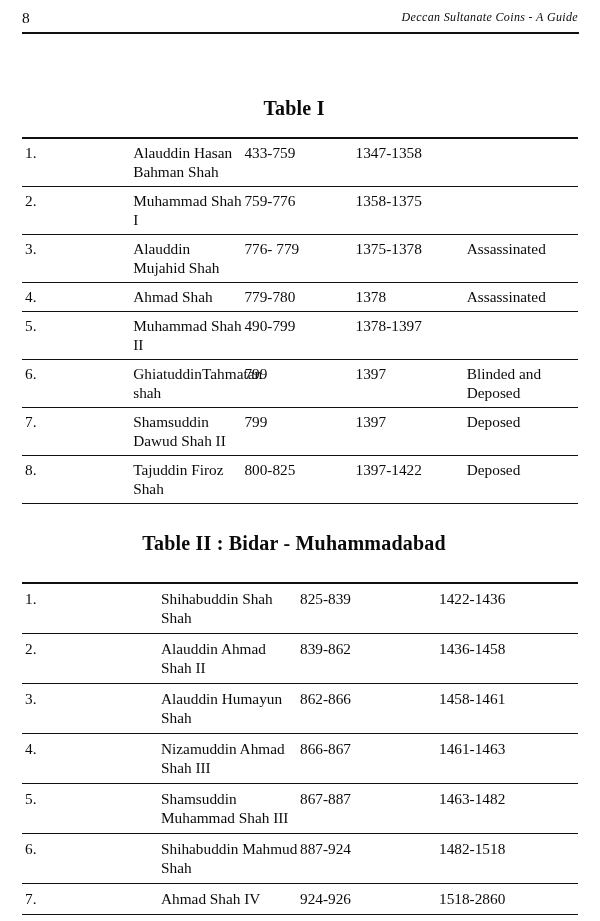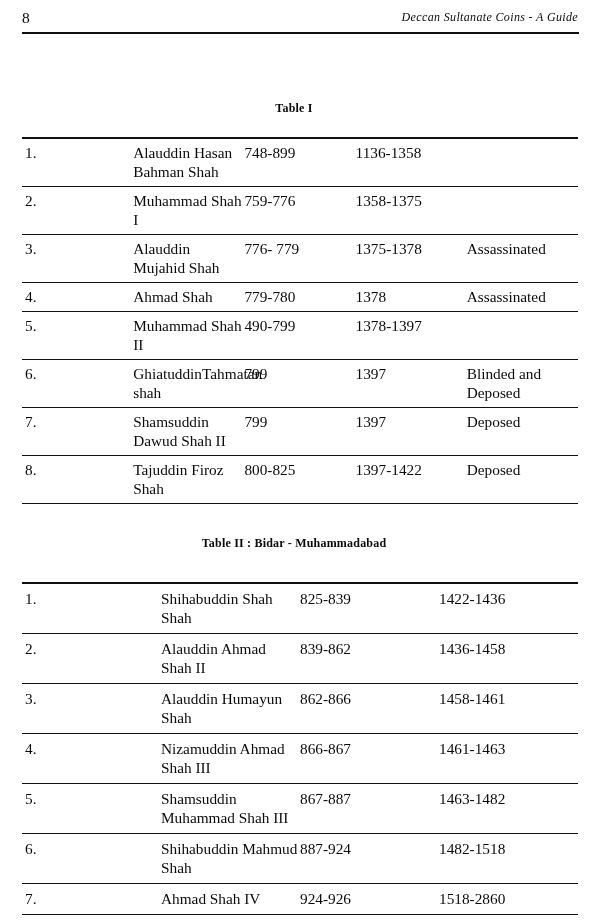--- a/index.html
+++ b/index.html
@@ -57,21 +57,21 @@
     border-top: 2px solid #111;
   }
 
   
   .table-caption {
     position: absolute;
     left: 0;
     width: 588px;
     text-align: center;
     font-weight: bold;
-    font-size: 12px;
+    font-size: 20px;
     line-height: 20px;
     letter-spacing: 0.2px;
   }
   #caption-1 { top: 98px; }
   #caption-2 { top: 533px; }
 
   
   .tbl {
     position: absolute;
     left: 22px;
@@ -182,22 +182,22 @@
   <div class="tbl" id="table-1">
     <table>
       <tbody>
         <tr class="rule-top">
             <td colspan="5"></td>
           </tr>
 
         <tr class="row">
           <td class="cell-num">1.</td>
           <td class="cell-name">Alauddin Hasan Bahman Shah</td>
-          <td class="cell-ah">748-899</td>
-          <td class="cell-ad">1136-1358</td>
+          <td class="cell-ah">433-759</td>
+          <td class="cell-ad">1347-1358</td>
           <td class="cell-note"></td>
         </tr>
         <tr class="row">
           <td class="cell-num">2.</td>
           <td class="cell-name">Muhammad Shah I</td>
           <td class="cell-ah">759-776</td>
           <td class="cell-ad">1358-1375</td>
           <td class="cell-note"></td>
         </tr>
         <tr class="row">

